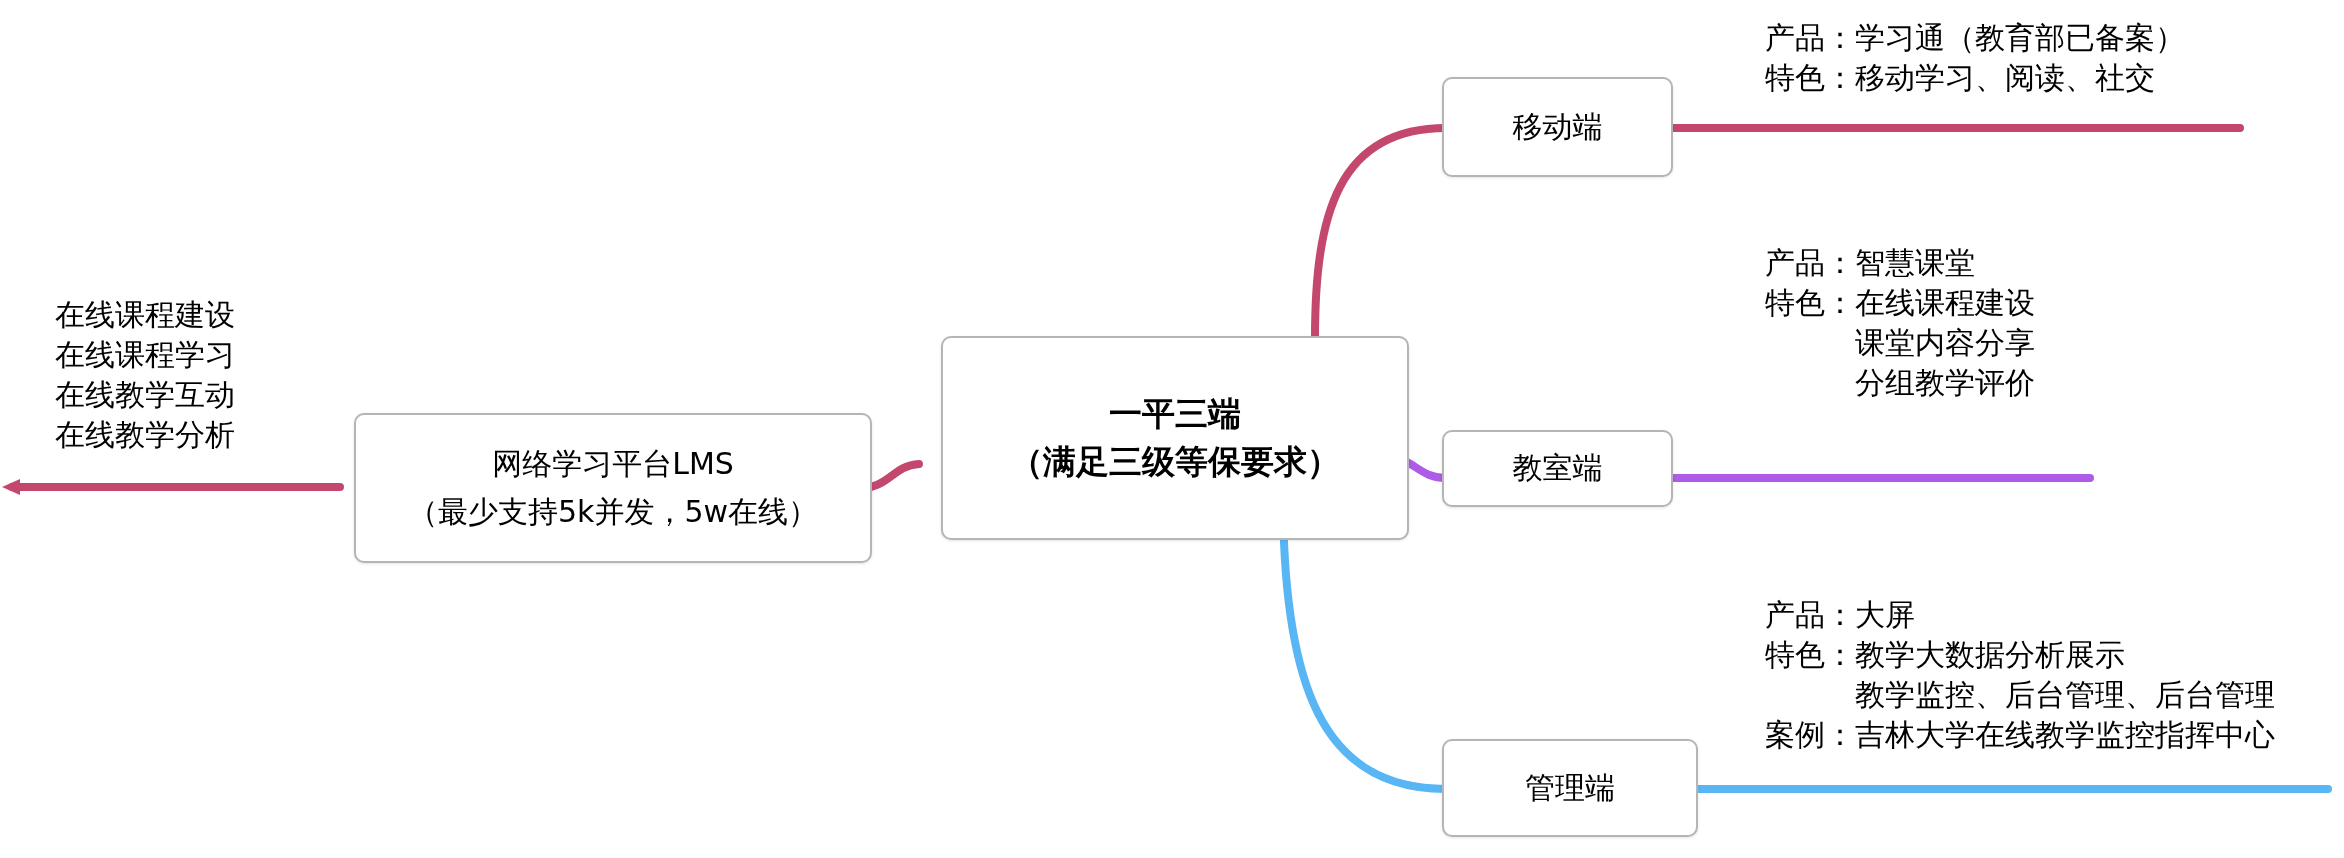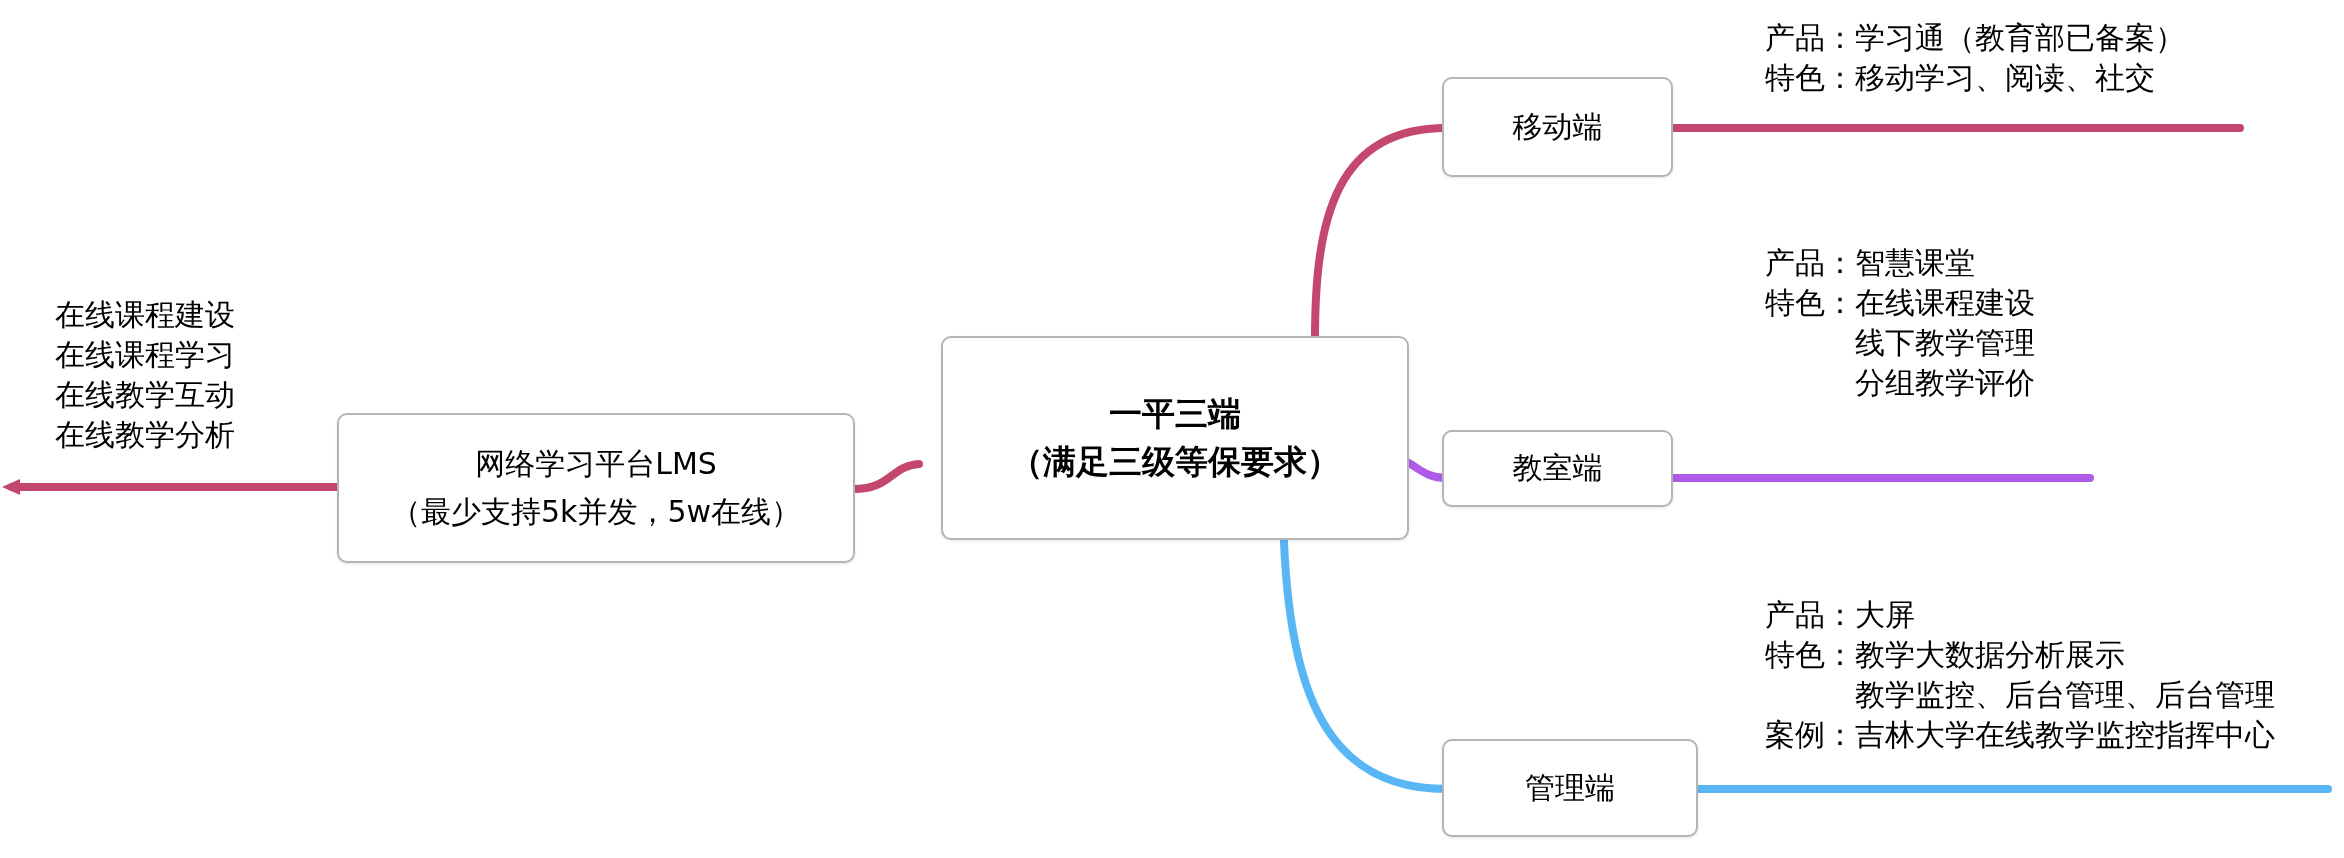--- a/index.html
+++ b/index.html
@@ -25,21 +25,21 @@
     box-shadow: 0 1px 3px rgba(0,0,0,0.10);
     display: flex;
     flex-direction: column;
     align-items: center;
     justify-content: center;
     text-align: center;
     box-sizing: border-box;
   }
   .node .line { display: block; }
   #node-lms {
-    left: 337px; top: 413px; width: 518px; height: 150px;
+    left: 354px; top: 413px; width: 518px; height: 150px;
     font-size: 30px; line-height: 48px;
   }
   #node-center {
     left: 917px; top: 336px; width: 468px; height: 204px;
     font-size: 33px; line-height: 48px; font-weight: 700; margin-left: 24px;
   }
   #node-mobile    { left: 1442px; top: 77px;  width: 231px; height: 100px; font-size: 30px; }
   #node-classroom { left: 1442px; top: 430px; width: 231px; height: 77px;  font-size: 30px; }
   #node-admin     { left: 1442px; top: 739px; width: 256px; height: 98px;  font-size: 30px; }
 
@@ -108,21 +108,21 @@
   </div>
 
   <div class="notes" id="notes-mobile">
     <span class="line">产品：学习通（教育部已备案）</span>
     <span class="line">特色：移动学习、阅读、社交</span>
   </div>
 
   <div class="notes" id="notes-classroom">
     <span class="line">产品：智慧课堂</span>
     <span class="line">特色：在线课程建设</span>
-    <span class="line indent">线下教学管理</span>
+    <span class="line indent">课堂内容分享</span>
     <span class="line indent">分组教学评价</span>
   </div>
 
   <div class="notes" id="notes-admin">
     <span class="line">产品：大屏</span>
     <span class="line">特色：教学大数据分析展示</span>
     <span class="line indent">教学监控、后台管理、后台管理</span>
     <span class="line">案例：吉林大学在线教学监控指挥中心</span>
   </div>
 

